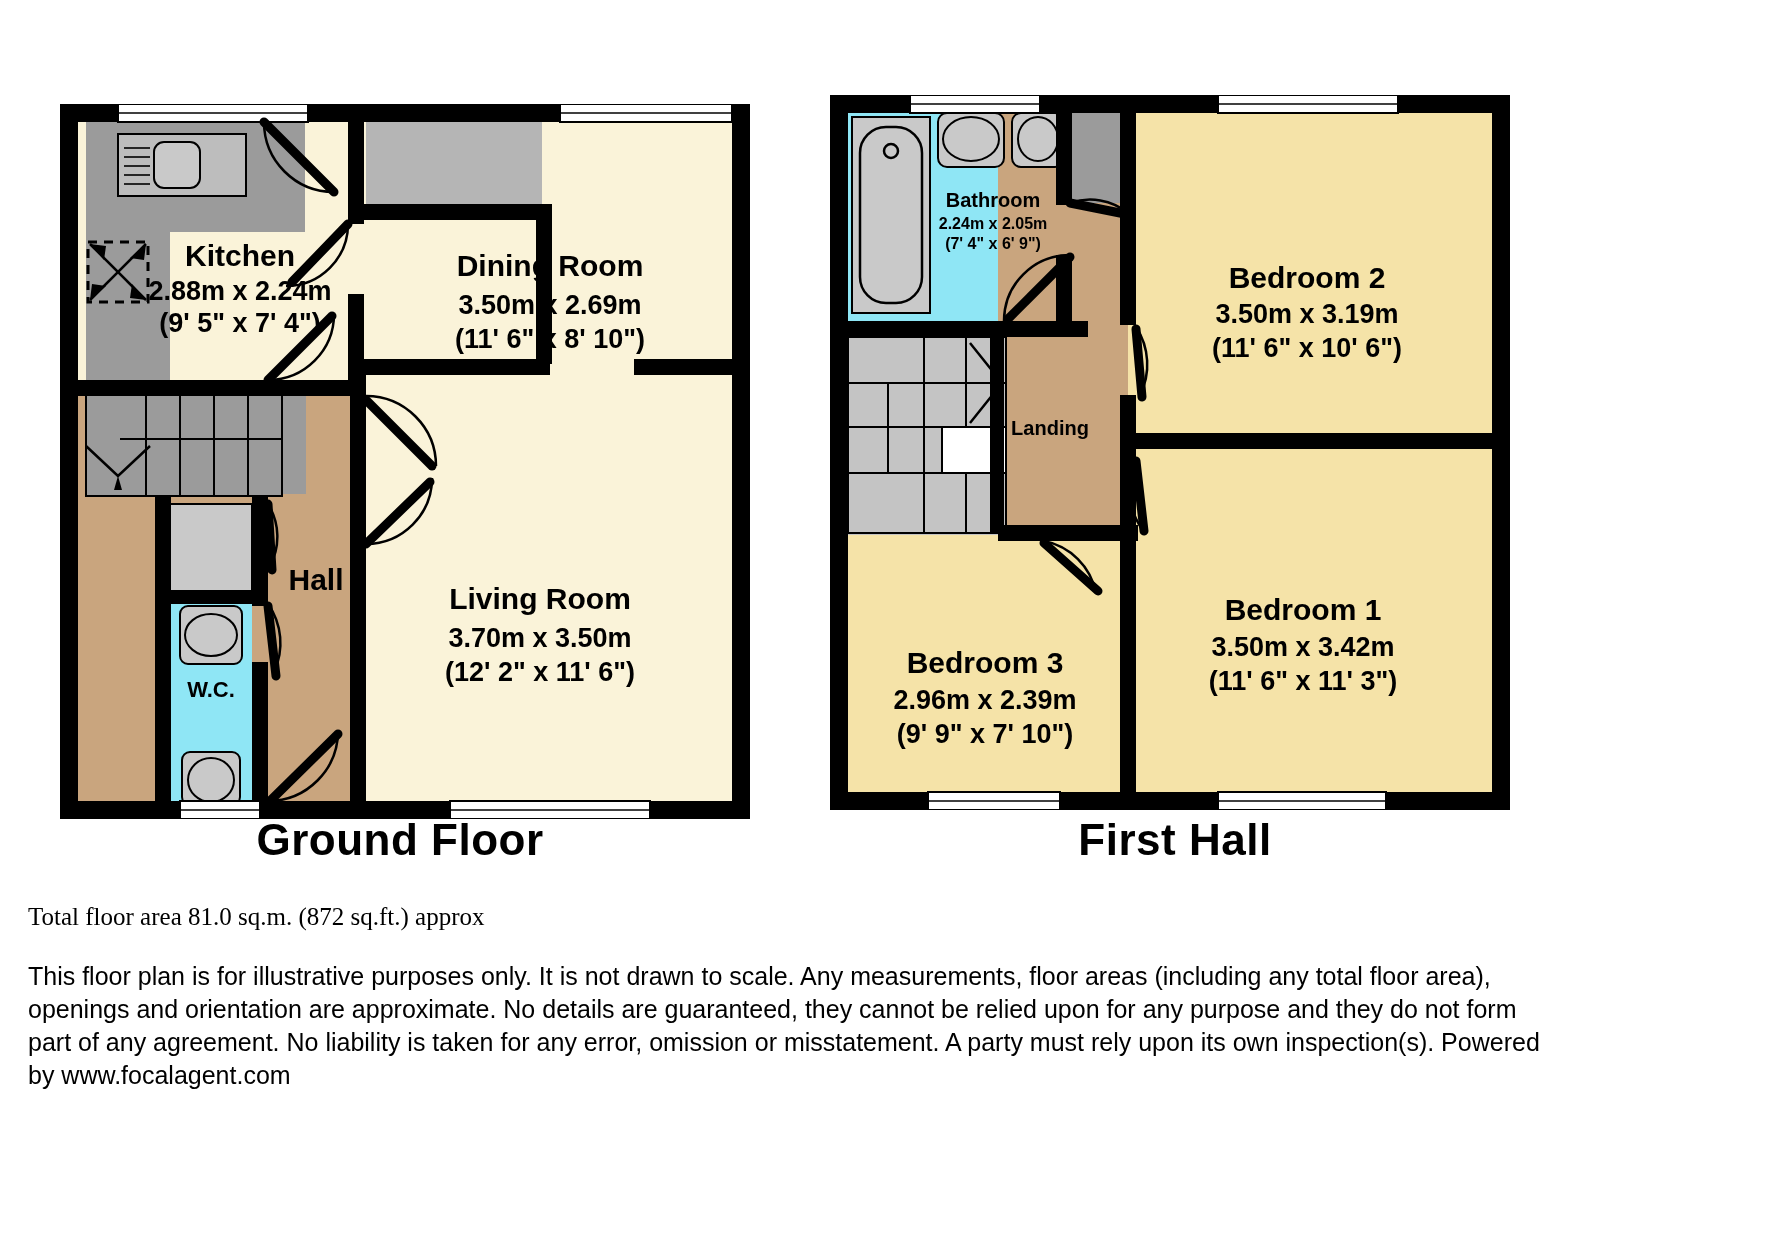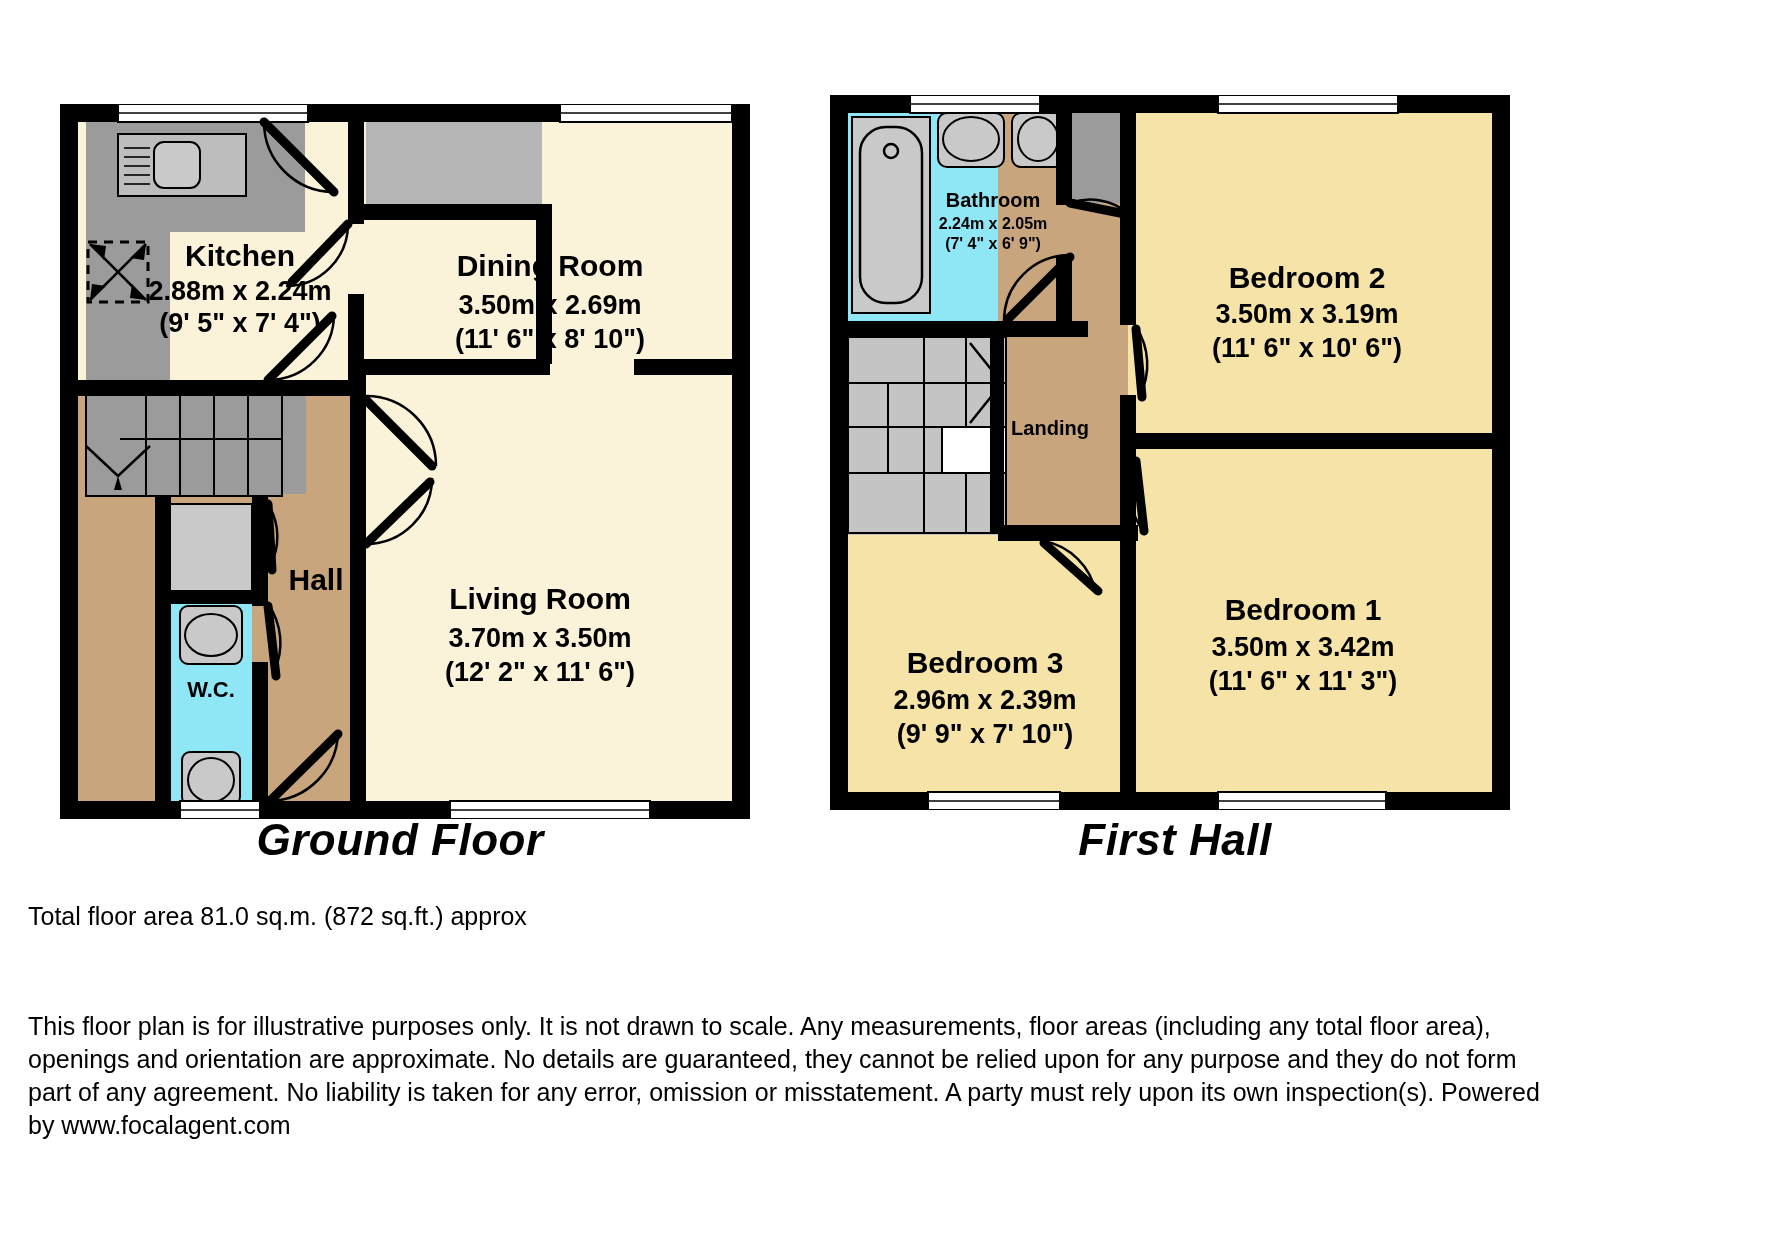--- a/index.html
+++ b/index.html
@@ -7,26 +7,26 @@
   .plan{position:absolute;}
   svg{display:block;}
   .rlabel{font-family:"Liberation Sans",sans-serif;text-anchor:middle;fill:#000;}
   .rname{font-size:30px;font-weight:bold;}
   .rdim{font-size:27px;font-weight:bold;}
   .bath-name{font-size:20px;font-weight:bold;}
   .bath-dim{font-size:16px;font-weight:bold;}
   .land-name{font-size:20px;font-weight:bold;}
   .wc-name{font-size:22px;font-weight:bold;}
   .hall-name{font-size:30px;font-weight:bold;}
-  .floor-title{position:absolute;font-size:44px;font-weight:bold;text-align:center;letter-spacing:0.5px;font-style:italic;}
+  .floor-title{position:absolute;font-size:44px;font-weight:bold;text-align:center;letter-spacing:0.5px;}
   #gf-title{left:150px;top:815px;width:500px;}
   #ff-title{left:925px;top:815px;width:500px;}
   .footer{position:absolute;left:28px;font-size:25px;line-height:1.32;}
-  #total-area{top:900px;width:1000px;}
-  #disclaimer{top:1010px;width:1520px;}
+  #total-area{top:900px;width:1000px;font-family:Liberation Serif, serif;}
+  #disclaimer{top:960px;width:1520px;}
 </style>
 </head>
 <body>
 
 <div class="plan" id="ground-floor-plan" style="left:60px;top:95px;margin-top:9px;">
 <svg width="690" height="715" viewBox="0 0 690 715" xmlns="http://www.w3.org/2000/svg">
 
   <g>
 
     <rect x="14" y="14" width="662" height="687" fill="#faf3d9"></rect>

